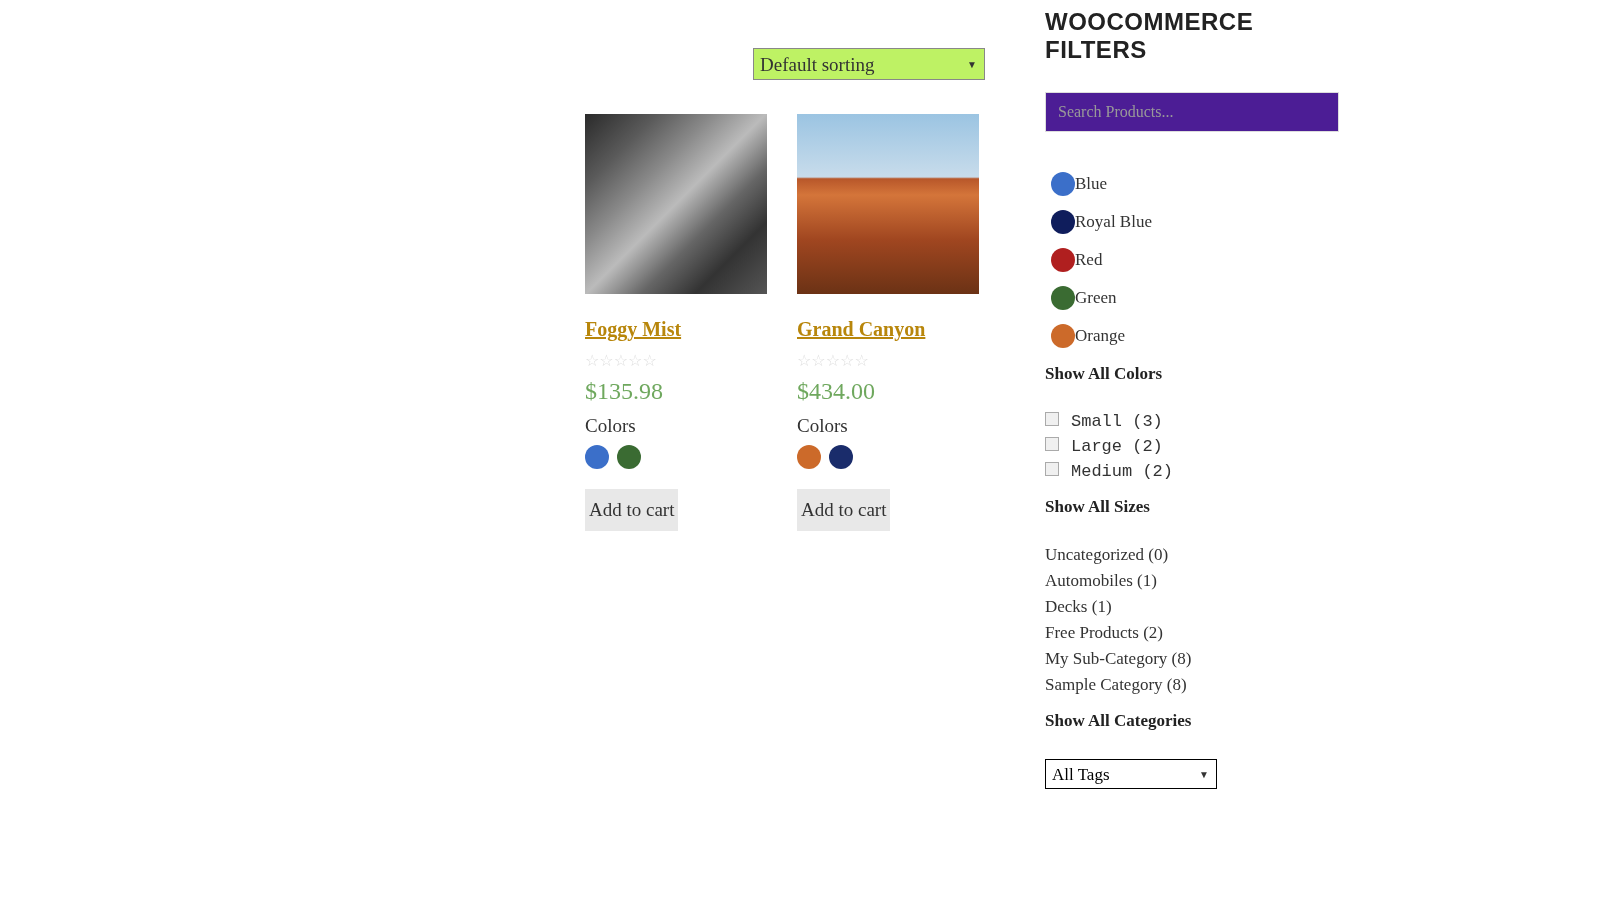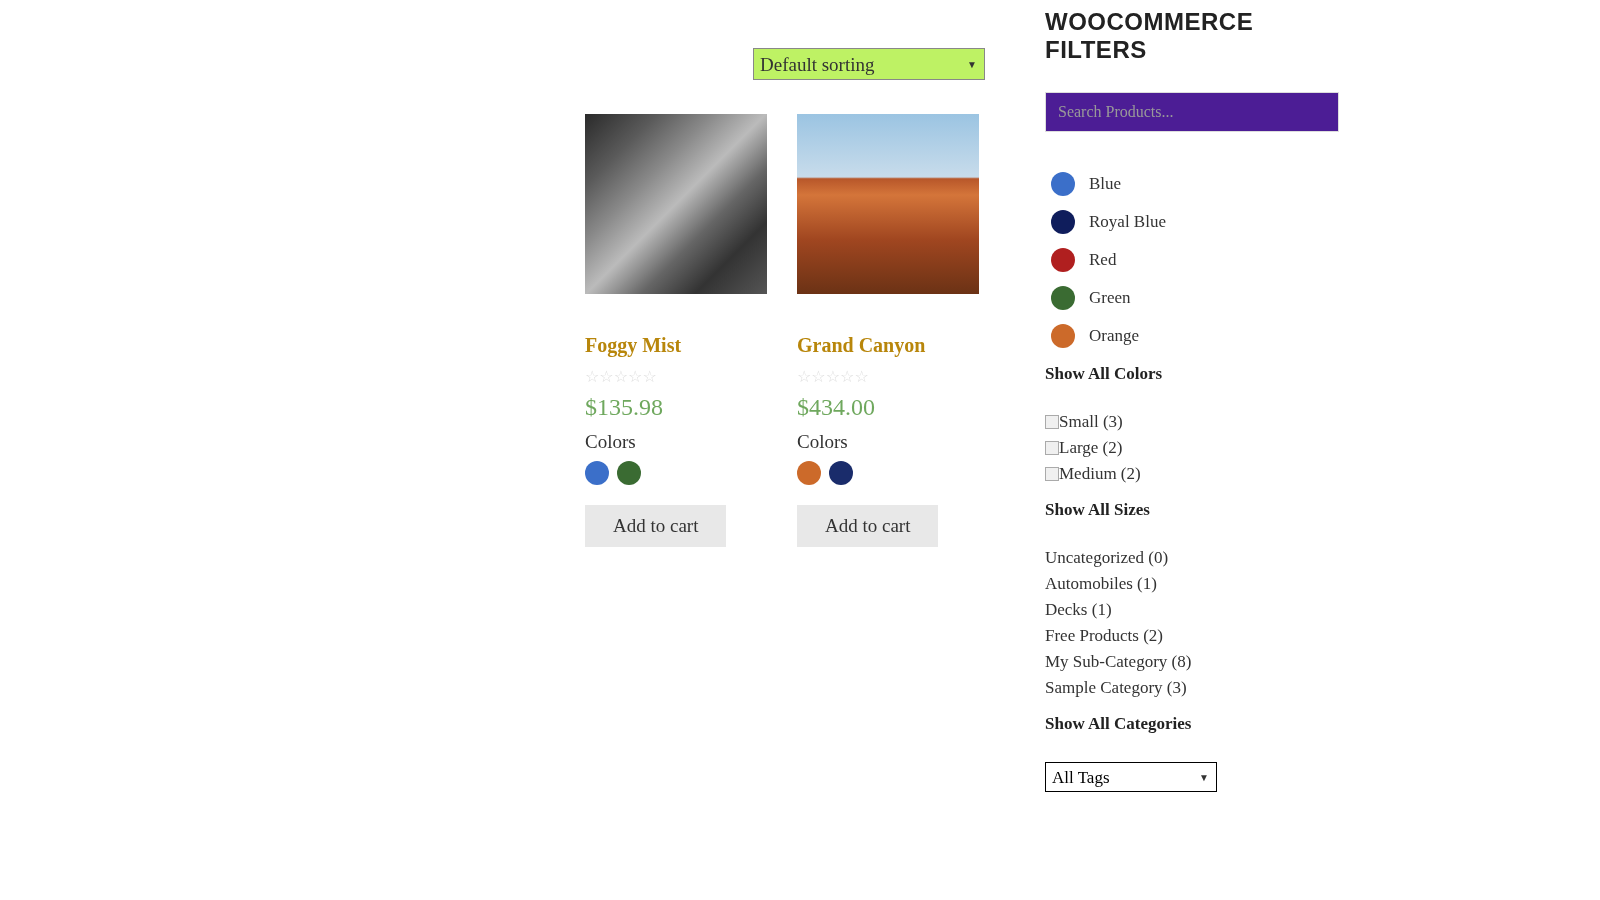--- a/index.html
+++ b/index.html
@@ -70,22 +70,23 @@
     .img-foggy {
       background: linear-gradient(135deg, #2a2a2a 0%, #5a5a5a 20%, #888 35%, #bbb 50%, #666 65%, #333 80%, #555 100%);
     }
     .img-canyon {
       background: linear-gradient(180deg, #9bc4e2 0%, #c8dceb 35%, #b8572a 36%, #d4753a 45%, #a04620 70%, #6b3215 100%);
     }
     .product-title {
       color: #b8860b;
       font-size: 20px;
       font-weight: bold;
-      margin-top: 40px;
+      margin-top: 24px;
       margin-bottom: 10px;
+      text-decoration: underline;
     }
     .rating {
       color: #ddd;
       font-size: 16px;
       margin-bottom: 8px;
     }
     .price {
       color: #6fa85e;
       font-size: 24px;
       margin-bottom: 10px;
@@ -101,21 +102,21 @@
       margin-bottom: 20px;
     }
     .swatch {
       width: 24px;
       height: 24px;
       border-radius: 50%;
     }
     .add-cart {
       background: #e8e8e8;
       border: none;
-      padding: 10px 28px;
+      padding: 10px 4px;
       font-size: 19px;
       font-family: Georgia, serif;
       color: #333;
       cursor: pointer;
     }
     .sidebar-title {
       font-family: Arial, Helvetica, sans-serif;
       font-weight: 900;
       font-size: 24px;
       letter-spacing: 0.5px;
@@ -132,21 +133,21 @@
       font-family: Georgia, serif;
       color: #888;
       margin-bottom: 40px;
     }
     .search-input::placeholder {
       color: #999;
     }
     .color-filter {
       display: flex;
       align-items: center;
-      gap: 14px;
+      gap: 0;
       margin-bottom: 14px;
       cursor: pointer;
     }
     .color-dot {
       width: 24px;
       height: 24px;
       border-radius: 50%;
       margin-left: 6px;
     }
     .color-name {
@@ -156,23 +157,23 @@
     .show-all {
       font-weight: bold;
       font-size: 17px;
       color: #222;
       margin-top: 16px;
       margin-bottom: 28px;
       cursor: pointer;
     }
     .size-filter {
       display: flex;
-      align-items: center;
-      gap: 0;
+      gap: 12px;
       margin-bottom: 6px;
+      font-family: Liberation Mono, monospace;
     }
     .size-check {
       width: 14px;
       height: 14px;
       border: 1px solid #aaa;
       background: #f0f0f0;
       cursor: pointer;
     }
     .size-label {
       font-size: 17px;
@@ -286,21 +287,21 @@
       </div>
     </div>
     <div class="show-all">Show All Sizes</div>
 
     <div>
       <div class="cat-item">Uncategorized (0)</div>
       <div class="cat-item">Automobiles (1)</div>
       <div class="cat-item">Decks (1)</div>
       <div class="cat-item">Free Products (2)</div>
       <div class="cat-item">My Sub-Category (8)</div>
-      <div class="cat-item">Sample Category (3)</div>
+      <div class="cat-item">Sample Category (8)</div>
     </div>
     <div class="show-all">Show All Categories</div>
 
     <div class="tags-select-wrap">
       <select class="tags-select">
         <option>All Tags</option>
       </select>
       <span class="select-arrow">▼</span>
     </div>
   </div>

